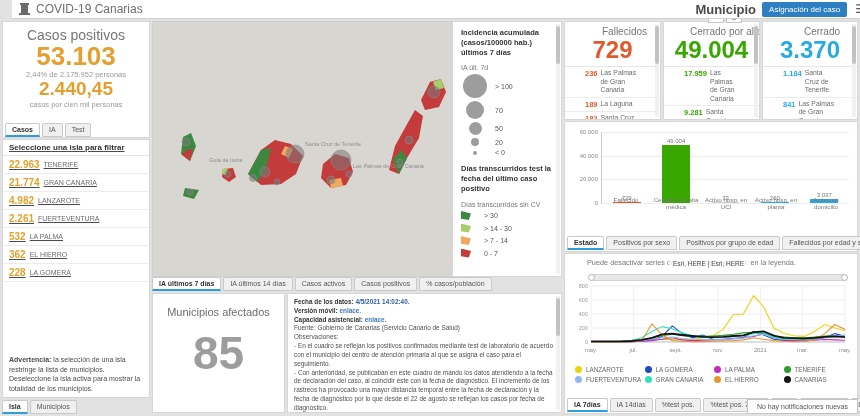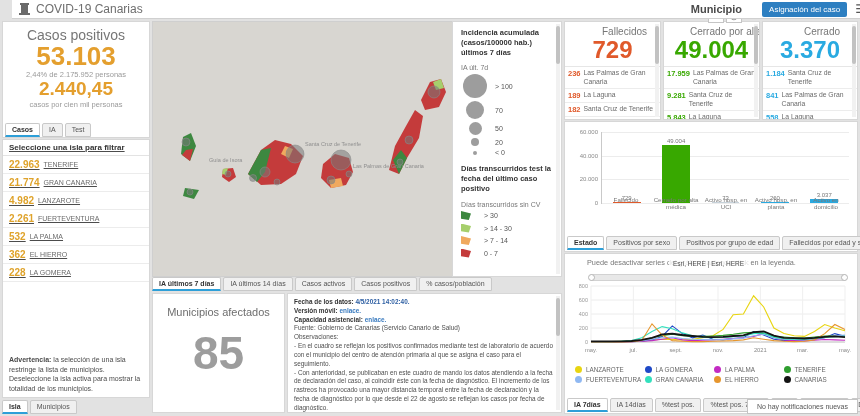--- a/index.html
+++ b/index.html
@@ -5,21 +5,21 @@
   * { margin:0; padding:0; box-sizing:border-box; }
   html,body { width:860px; height:416px; overflow:hidden; background:#e2e2e2;
     font-family:"Liberation Sans", sans-serif; color:#4c4c4c; }
   .panel { position:absolute; background:#fff; border:1px solid #d7d7d7; }
 
   
   #header { position:absolute; left:12px; top:0; width:860px; height:19px; background:#fff;
     border-bottom:1px solid #d0d0d0; display:flex; align-items:center; padding:0 6px; z-index:50; }
   #header .title { font-size:12px; color:#6e6e6e; margin-left:5px; }
   #header .spacer { flex:1; }
-  #header .muni { font-size:11px; font-weight:bold; color:#4a4a4a; margin-right:20px; }
+  #header .muni { font-size:13px; font-weight:bold; color:#4a4a4a; margin-right:6px; }
   #header .assign-btn { background:#2d7fc1; color:#fff; font-size:8px; padding:3px 7px;
     border:none; border-radius:2px; cursor:pointer; }
   #header .burger { font-size:12px; color:#555; margin-left:8px; cursor:pointer; }
 
   
   .tabs { display:flex; gap:2px; font-size:7px; color:#555; }
   .tab { background:#f0f0f0; border:1px solid #c9c9c9; border-radius:2px 2px 0 0;
     padding:2px 6px; cursor:pointer; white-space:nowrap; }
   .tab.active { background:#fff; border-bottom:2px solid #2d9fd8; font-weight:bold; color:#333; }
 
@@ -75,21 +75,21 @@
   #info-panel .b { font-weight:bold; color:#333; }
   #info-panel .date { font-weight:bold; color:#2e5fa3; }
   #info-panel .link { font-weight:bold; color:#3a7bbf; cursor:pointer; }
 
   
   .stat-panel { top:21px; height:99px; overflow:hidden; }
   .stat-title { font-size:10px; color:#767676; text-align:center; margin-top:4px;
     white-space:nowrap; overflow:hidden; padding:0 2px;margin-left:24px; }
   .stat-value { font-size:24px; font-weight:bold; text-align:center; line-height:1.1;
     border-bottom:1px solid #e6e6e6; padding-bottom:3px; }
-  .stat-row { display:flex; gap:3px; padding:2px 3px; border-bottom:1px solid #ececec;
+  .stat-row { display:flex; gap:3px; padding:2px 20px; border-bottom:1px solid #ececec;
     align-items:flex-start; }
   .stat-num { font-size:7.5px; font-weight:bold; white-space:nowrap; }
   .stat-lab { font-size:6.8px; color:#6b6b6b; line-height:1.25; }
 
   #bar-panel { left:564px; top:121px; width:294px; height:131px; }
   #bar-plot { position:absolute; left:36px; right:8px; top:10px; height:72px;
     border-left:1px solid #c9c9c9; border-bottom:1px solid #c9c9c9; }
   .gridline { position:absolute; left:0; right:0; height:1px; background:#ececec; }
   .ytick { position:absolute; left:-32px; width:28px; text-align:right; font-size:6px; color:#8a8a8a; }
   .bar-col { position:absolute; bottom:0; height:100%; }

